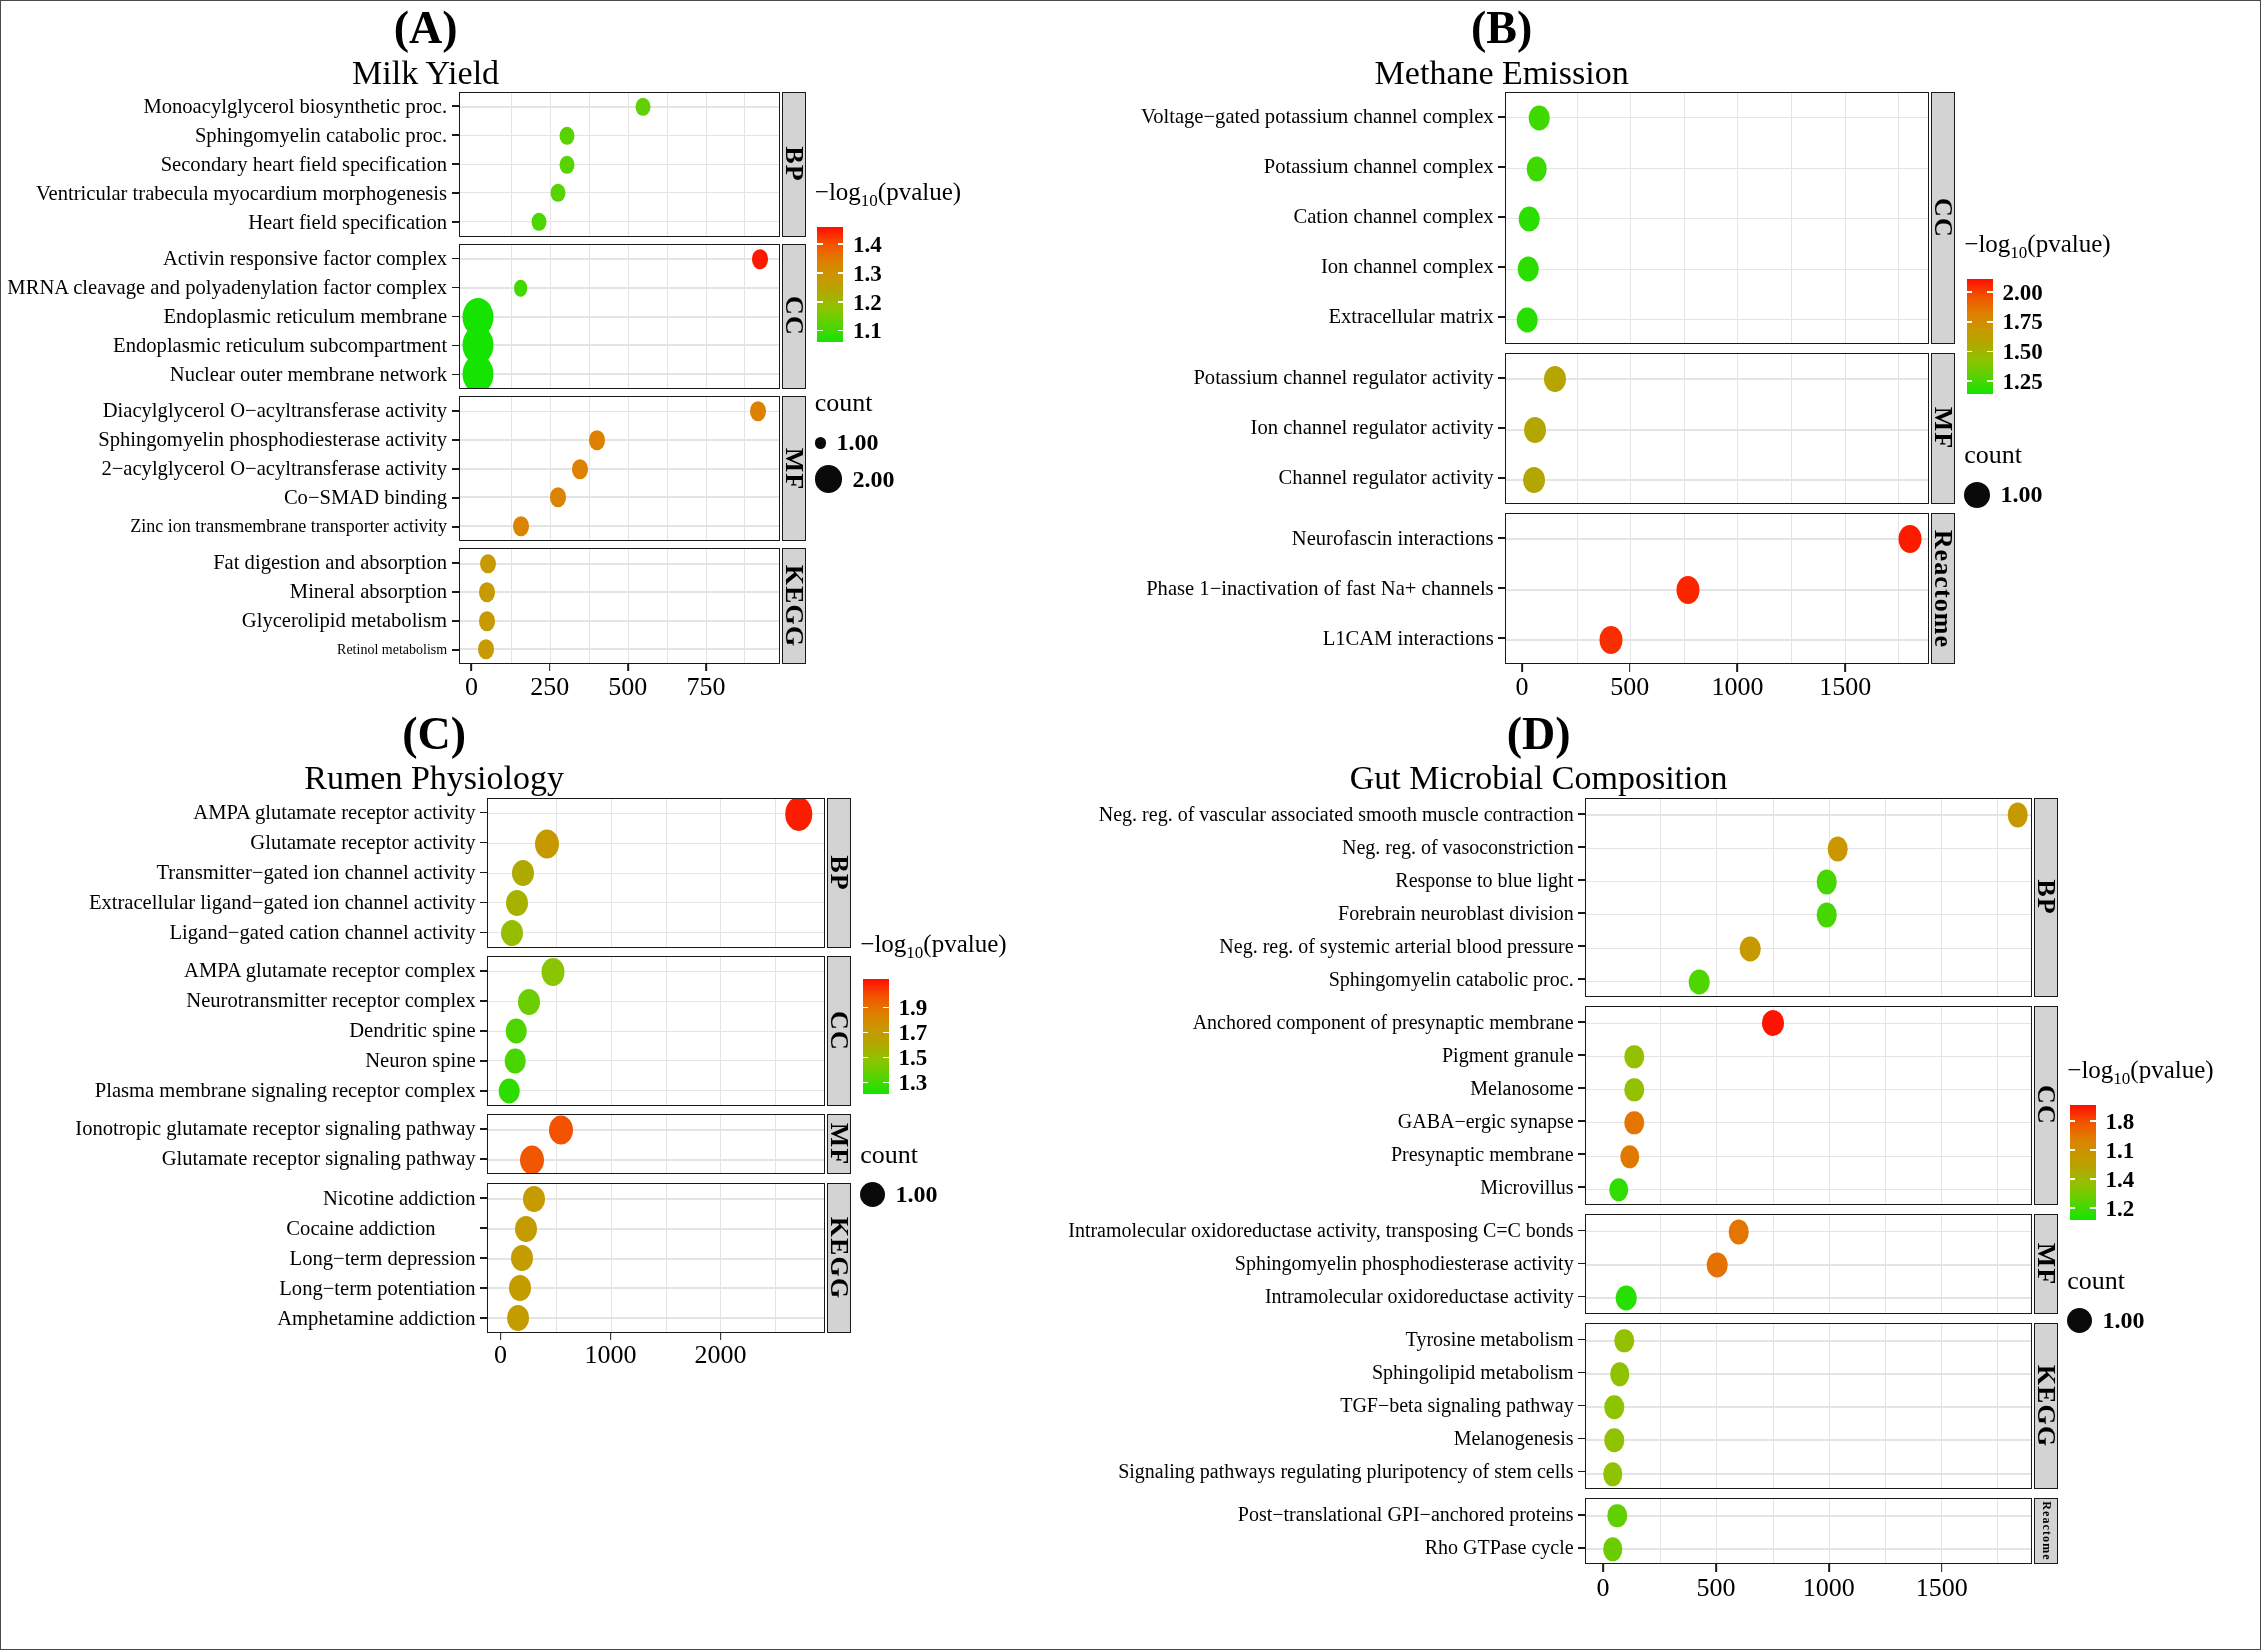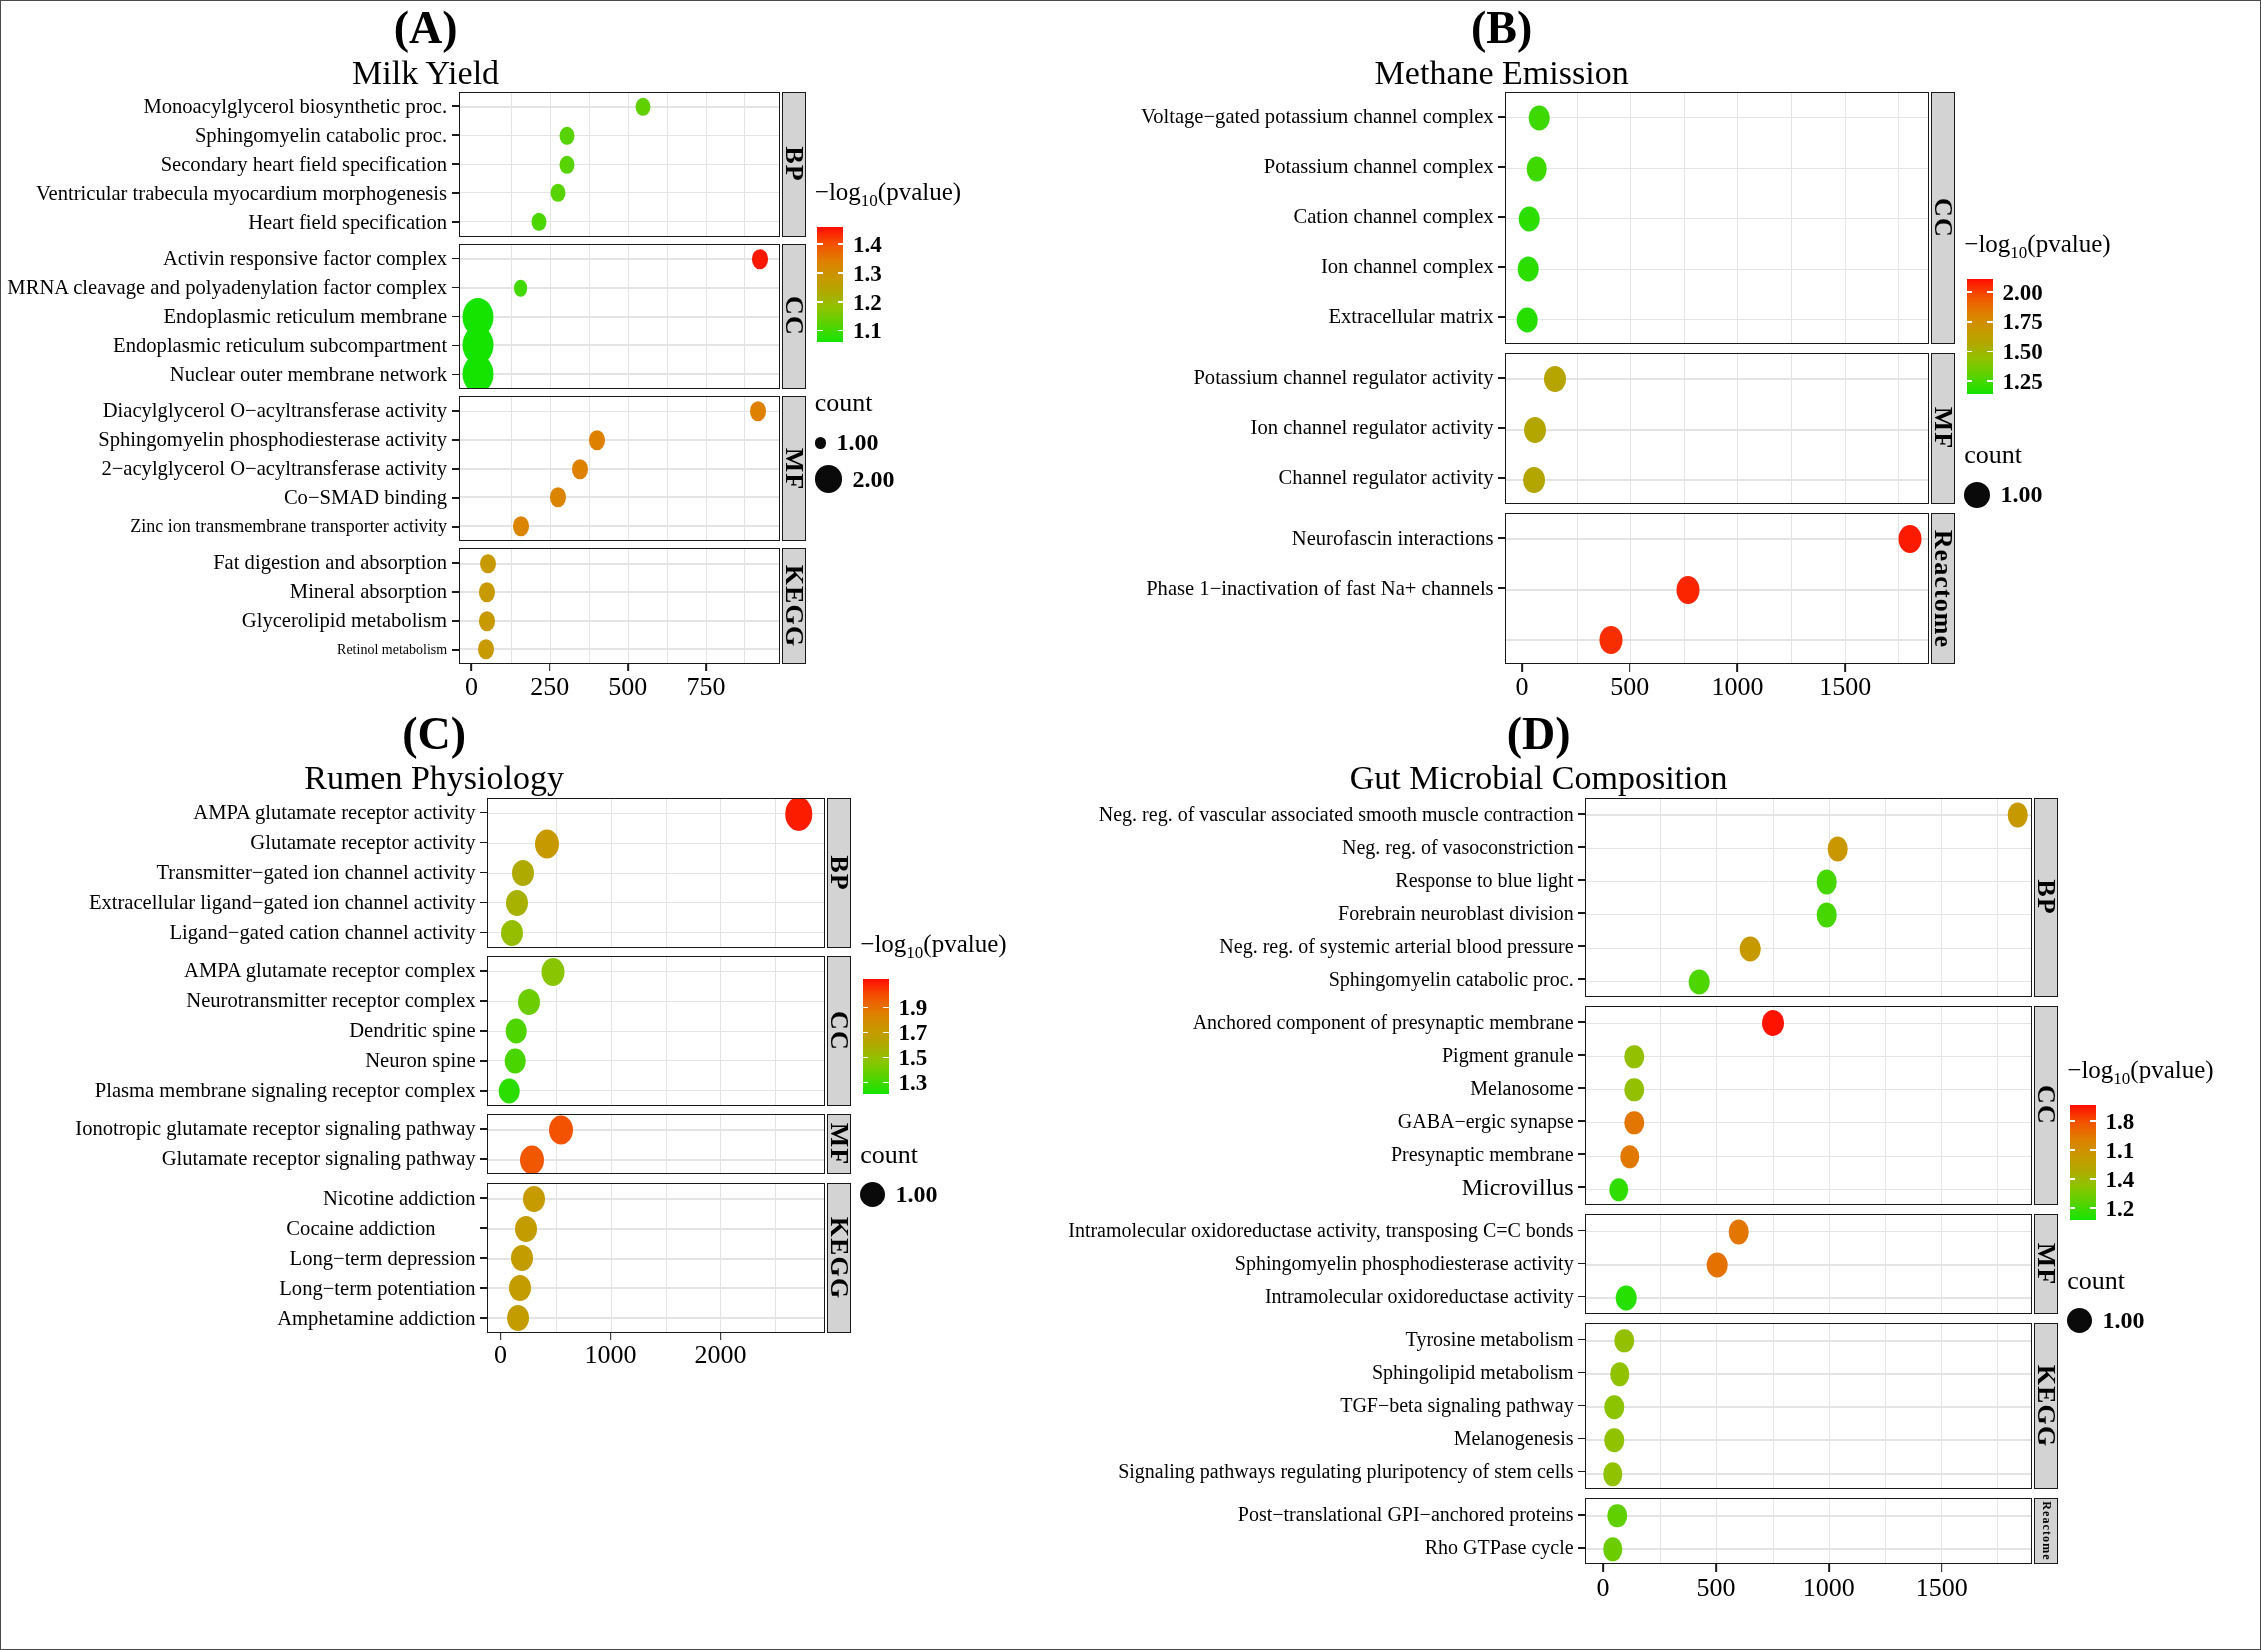--- a/index.html
+++ b/index.html
@@ -364,20 +364,24 @@
             <div class="facet" style="grid-template-columns: 458px 424px 26px; height: 151px;">
               <div class="lcol">
                 <div class="lrow" style="height: 50px;">
                   <span class="term" style="font-size: 20.6px;">Neurofascin interactions</span>
                   <span class="ydash"></span>
                 </div>
                 <div class="lrow" style="height: 50px;">
                   <span class="term" style="font-size: 20.6px;">Phase 1−inactivation of fast Na+ channels</span>
                   <span class="ydash"></span>
                 </div>
+                <div class="lrow" style="height: 50px;">
+                  <span class="term" style="font-size: 20.6px;">L1CAM interactions</span>
+                  <span class="ydash"></span>
+                </div>
               </div>
               <div class="plot">
                 <div class="gridv" style="left: 16.6984%;"></div>
                 <div class="gridv" style="left: 29.3968%;"></div>
                 <div class="gridv" style="left: 42.0952%;"></div>
                 <div class="gridv" style="left: 54.7937%;"></div>
                 <div class="gridv" style="left: 67.4921%;"></div>
                 <div class="gridv" style="left: 80.1905%;"></div>
                 <div class="gridv" style="left: 92.8889%;"></div>
                 <div class="gridh" style="top: 24px;"></div>
@@ -711,21 +715,21 @@
                 </div>
                 <div class="lrow" style="height: 33px;">
                   <span class="term" style="font-size: 20px;">GABA−ergic synapse</span>
                   <span class="ydash"></span>
                 </div>
                 <div class="lrow" style="height: 33px;">
                   <span class="term" style="font-size: 20px;">Presynaptic membrane</span>
                   <span class="ydash"></span>
                 </div>
                 <div class="lrow" style="height: 33px;">
-                  <span class="term" style="font-size: 24px;">Microvillus</span>
+                  <span class="term" style="font-size: 20px;">Microvillus</span>
                   <span class="ydash"></span>
                 </div>
               </div>
               <div class="plot">
                 <div class="gridv" style="left: 16.6316%;"></div>
                 <div class="gridv" style="left: 29.2632%;"></div>
                 <div class="gridv" style="left: 41.8947%;"></div>
                 <div class="gridv" style="left: 54.5263%;"></div>
                 <div class="gridv" style="left: 67.1579%;"></div>
                 <div class="gridv" style="left: 79.7895%;"></div>

